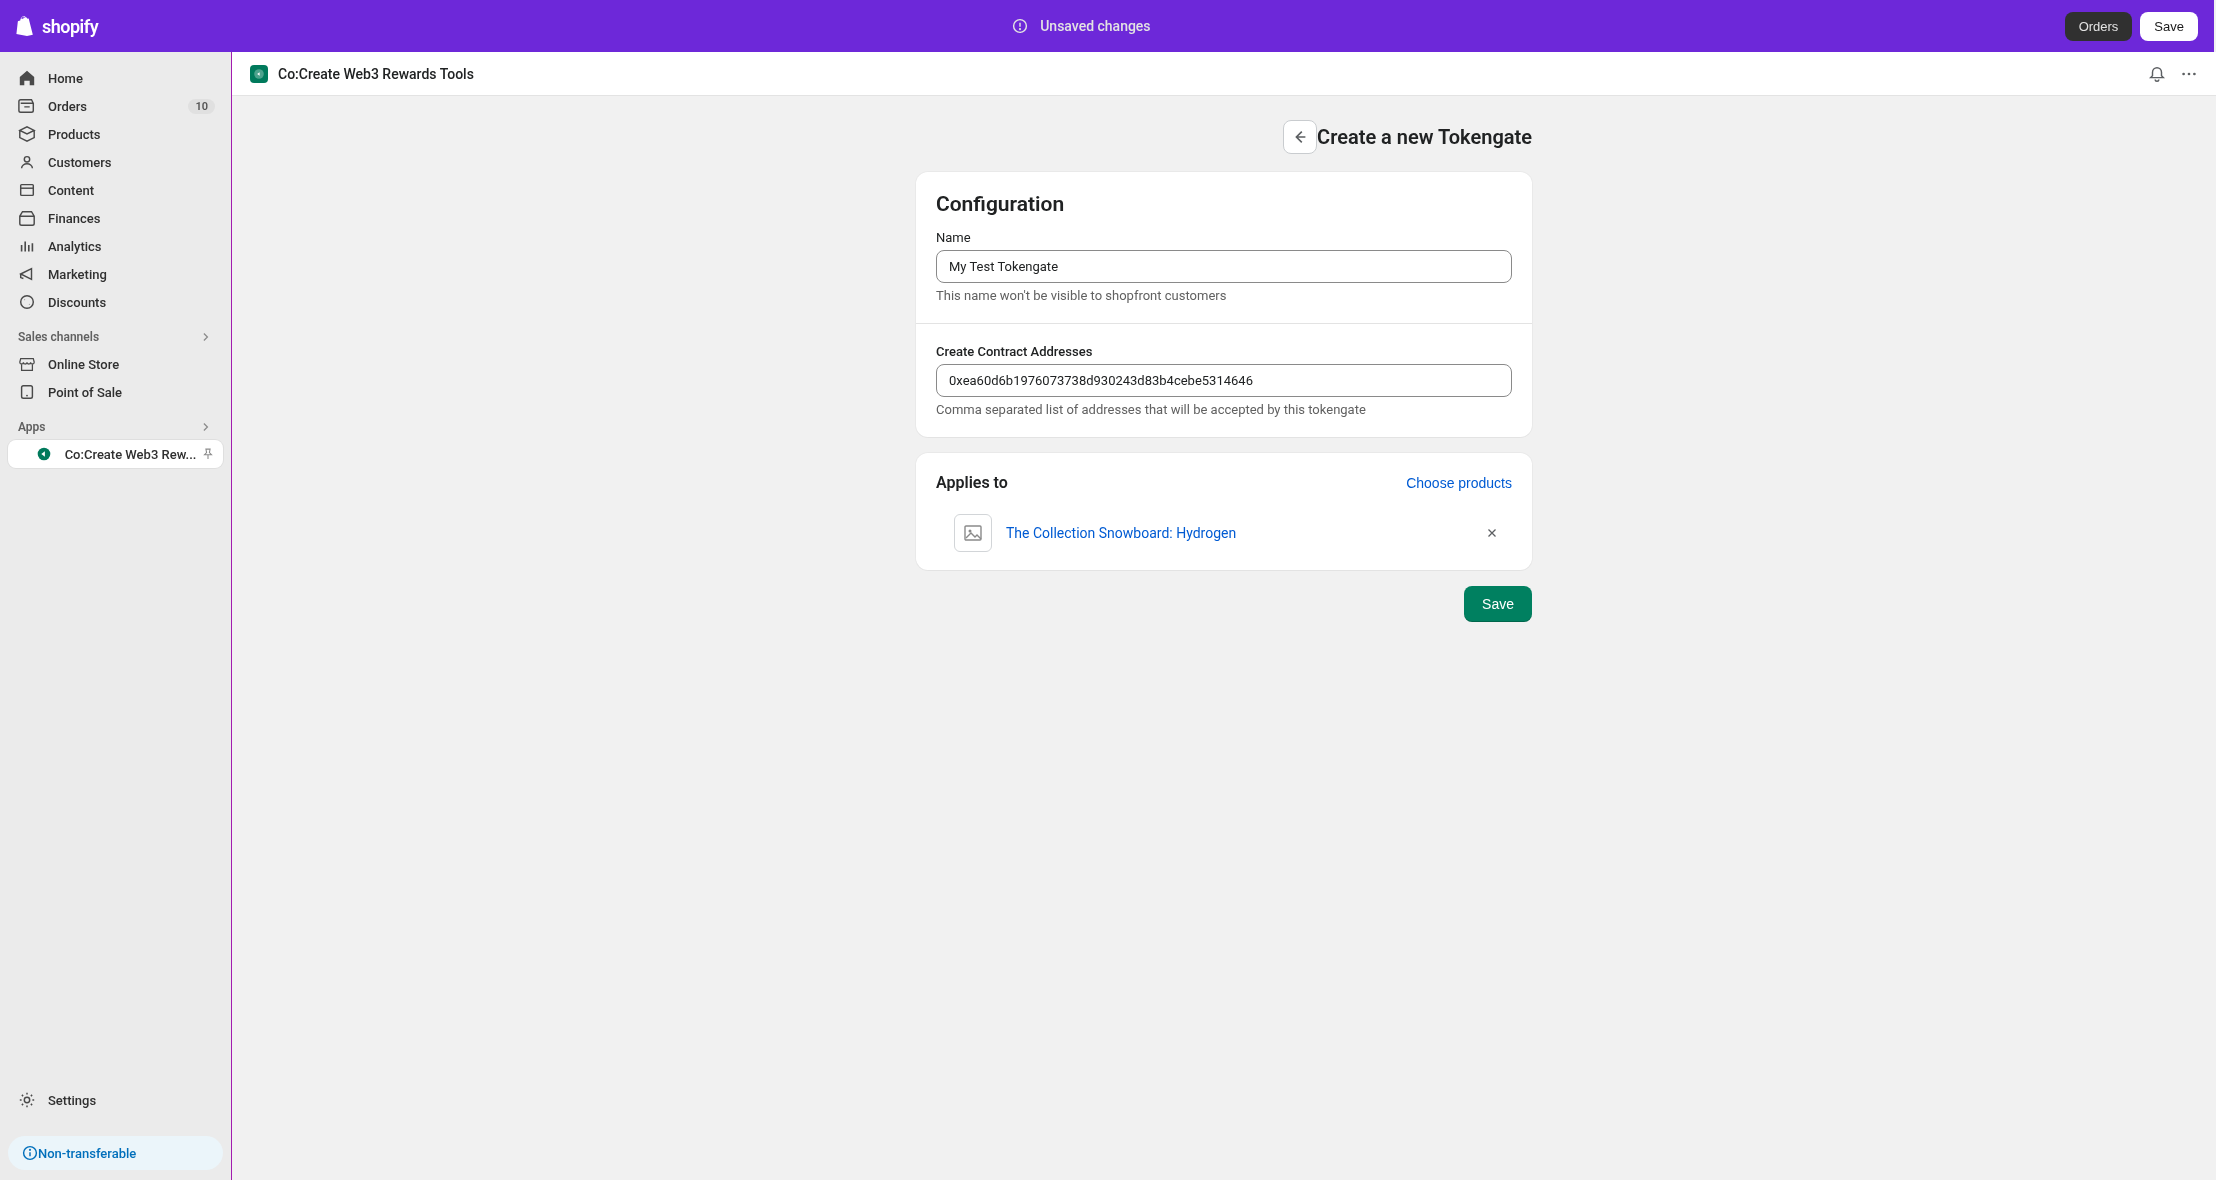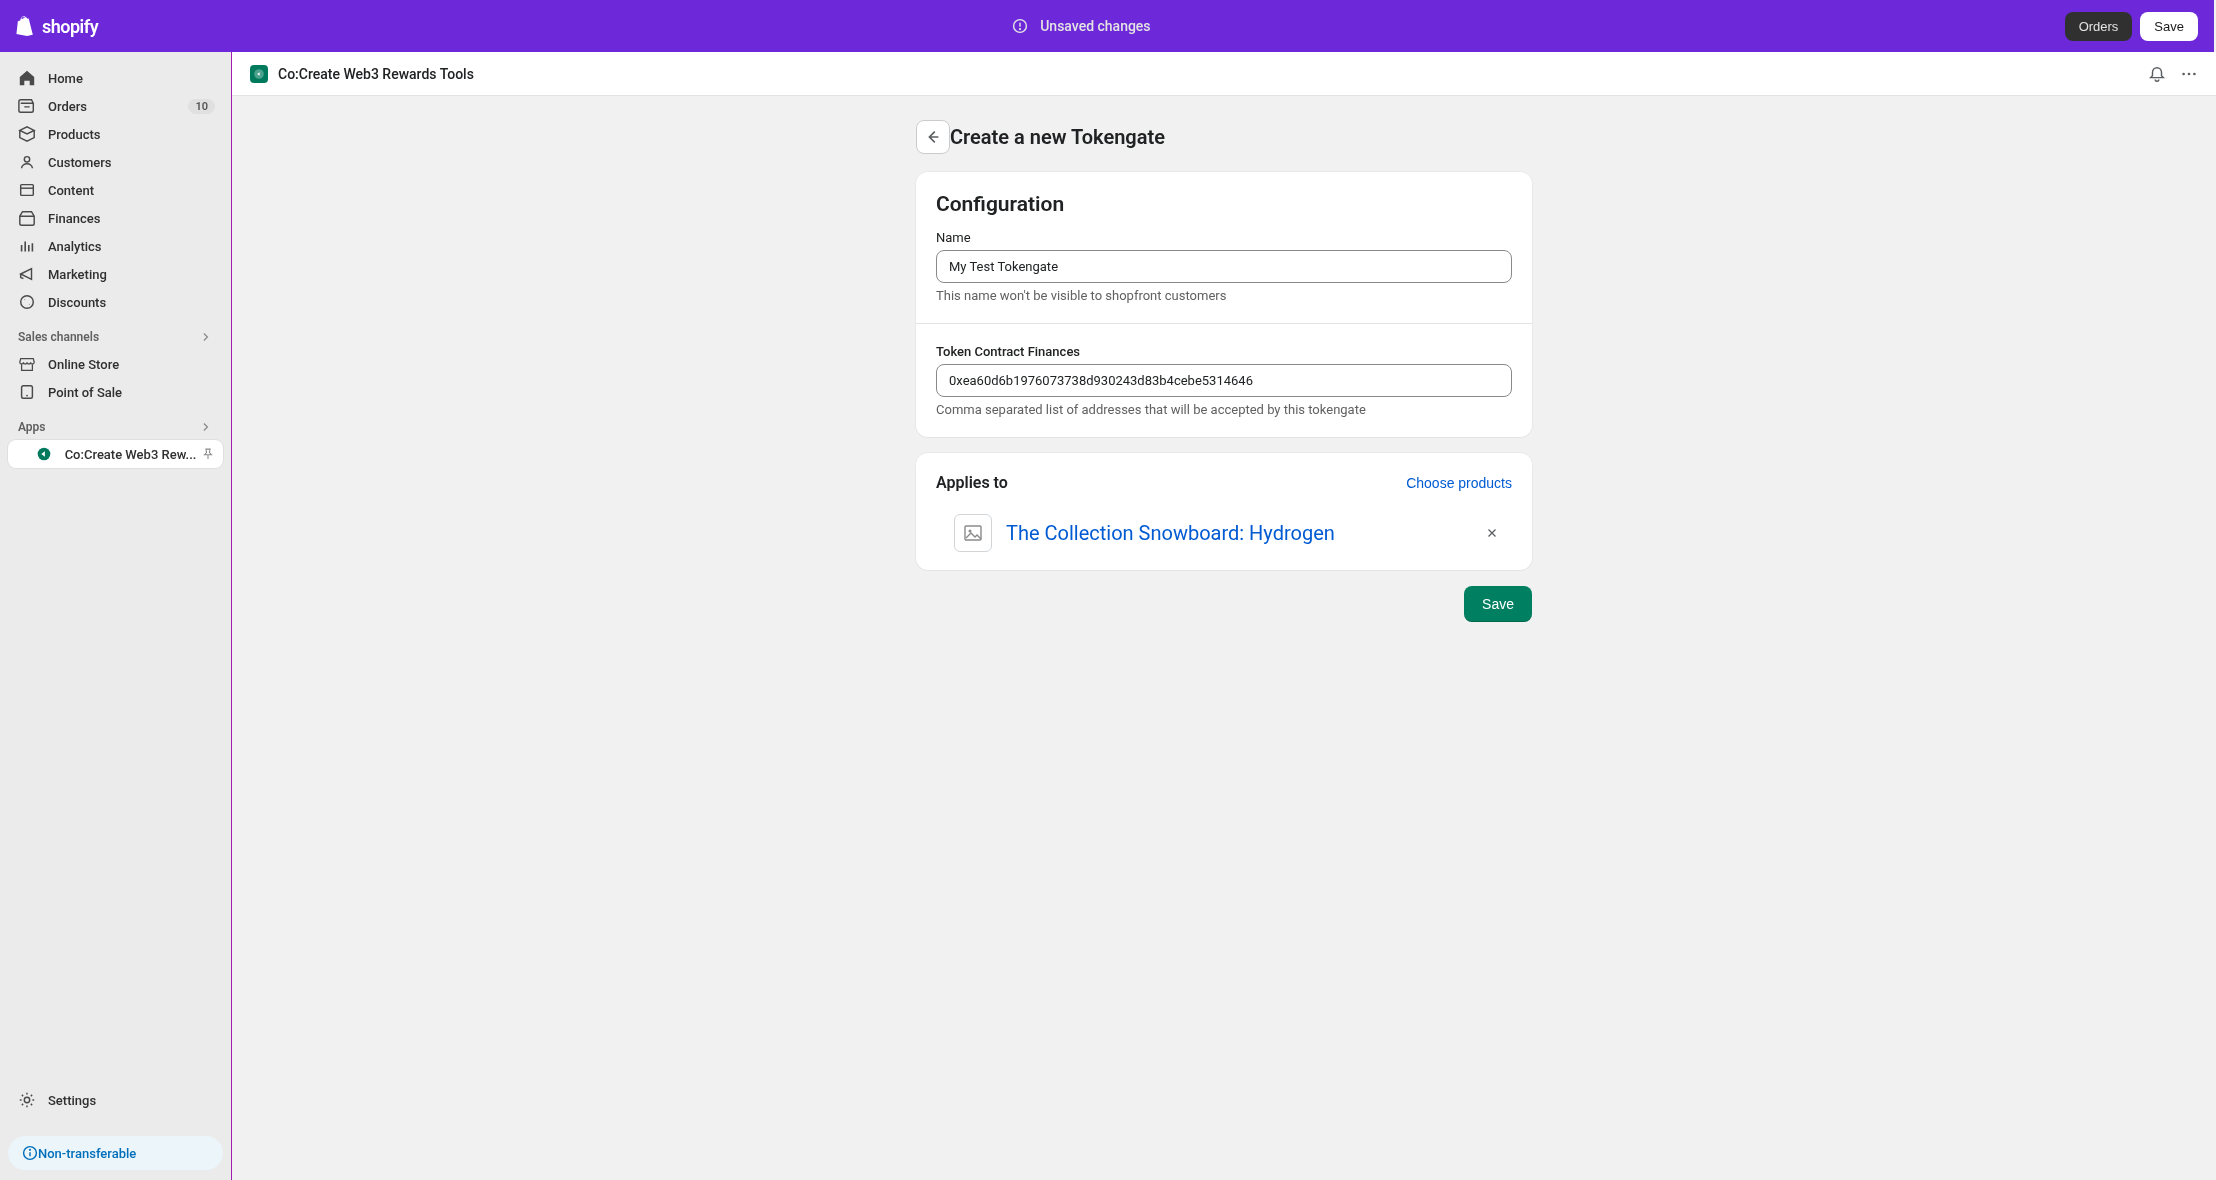--- a/index.html
+++ b/index.html
@@ -34,40 +34,40 @@
     
     .app-header { position: fixed; top: 52px; left: 232px; right: 0; height: 44px; background: #fff; border-bottom: 1px solid #e3e3e3; display: flex; align-items: center; padding: 0 18px; gap: 10px; font-size: 14px; font-weight: 500; color: #202223; }
     .app-header .app-icon { width: 18px; height: 18px; border-radius: 4px; background: #007a5c; display: flex; align-items: center; justify-content: center; }
     .app-header .app-icon svg { width: 12px; height: 12px; fill: #fff; }
     .app-header-actions { margin-left: auto; display: flex; gap: 14px; align-items: center; }
     .app-header-actions svg { width: 18px; height: 18px; fill: #5c5f62; cursor: pointer; }
     
     
     .main { position: fixed; top: 96px; left: 232px; right: 0; bottom: 0; overflow-y: auto; padding: 24px 0 60px; }
     .page { width: 616px; margin: 0 auto; }
-    .page-head { display: flex; align-items: center; margin-bottom: 18px; }
+    .page-head { display: flex; align-items: center; margin-bottom: 18px; justify-content: flex-end; }
     .back-btn { width: 34px; height: 34px; border: 1px solid #c9cccf; border-radius: 8px; background: #fff; display: flex; align-items: center; justify-content: center; cursor: pointer; }
     .back-btn svg { width: 18px; height: 18px; fill: #5c5f62; }
     .page-title { font-size: 20px; font-weight: 600; }
     
     .card { background: #fff; border-radius: 12px; box-shadow: 0 1px 1px rgba(0,0,0,0.03), 0 0 0 1px rgba(0,0,0,0.03); margin-bottom: 16px; }
     .card-section { padding: 20px; }
     .card-section + .card-section { border-top: 1px solid #e3e3e3; }
     .card-title { font-size: 21px; font-weight: 600; margin-bottom: 14px; }
     .field-label { font-size: 13px; font-weight: 400; color: #202223; margin-bottom: 5px; display: block; }
     .text-input { width: 100%; border: 1px solid #8a8a8a; border-radius: 8px; padding: 8px 12px; font-size: 13px; font-family: inherit; color: #202223; background: #fff; }
     .help-text { font-size: 13px; color: #616161; margin-top: 5px; }
     
     .applies-head { display: flex; justify-content: space-between; align-items: center; margin-bottom: 18px; }
     .applies-head h2 { font-size: 16px; font-weight: 600; }
     .link-btn { color: #005bd3; font-size: 14px; background: none; border: none; cursor: pointer; font-weight: 400; }
     .product-row { display: flex; align-items: center; gap: 14px; padding: 4px 6px 4px 18px; }
     .product-thumb { width: 38px; height: 38px; border: 1px solid #d2d5d8; border-radius: 6px; display: flex; align-items: center; justify-content: center; background: #fff; }
     .product-thumb svg { width: 20px; height: 20px; fill: #8a8a8a; }
-    .product-name { flex: 1; color: #005bd3; font-size: 20px; cursor: pointer; }
+    .product-name { flex: 1; color: #005bd3; font-size: 14px; cursor: pointer; }
     .remove-btn { width: 28px; height: 28px; background: none; border: none; cursor: pointer; display: flex; align-items: center; justify-content: center; }
     .remove-btn svg { width: 14px; height: 14px; fill: #5c5f62; }
     
     .page-actions { display: flex; justify-content: flex-end; margin-top: 4px; }
     .btn-primary { background: #008060; color: #fff; border: none; padding: 10px 18px; border-radius: 8px; font-size: 14px; font-weight: 500; cursor: pointer; box-shadow: inset 0 -1px 0 rgba(0,0,0,0.2); }
   </style>
 </head>
 <body>
 
 <div class="topbar">
@@ -247,21 +247,21 @@
     </div>
 
     <div class="card">
       <div class="card-section">
         <h2 class="card-title">Configuration</h2>
         <label class="field-label">Name</label>
         <input type="text" class="text-input" value="My Test Tokengate" style="">
         <div class="help-text">This name won't be visible to shopfront customers</div>
       </div>
       <div class="card-section">
-        <label class="field-label" style="font-weight:500">Token Contract Finances</label>
+        <label class="field-label" style="font-weight:500">Create Contract Addresses</label>
         <input type="text" class="text-input" value="0xea60d6b1976073738d930243d83b4cebe5314646" style="">
         <div class="help-text">Comma separated list of addresses that will be accepted by this tokengate</div>
       </div>
     </div>
 
     <div class="card">
       <div class="card-section" style="padding-bottom:14px">
         <div class="applies-head">
           <h2>Applies to</h2>
           <button class="link-btn">Choose products</button>

